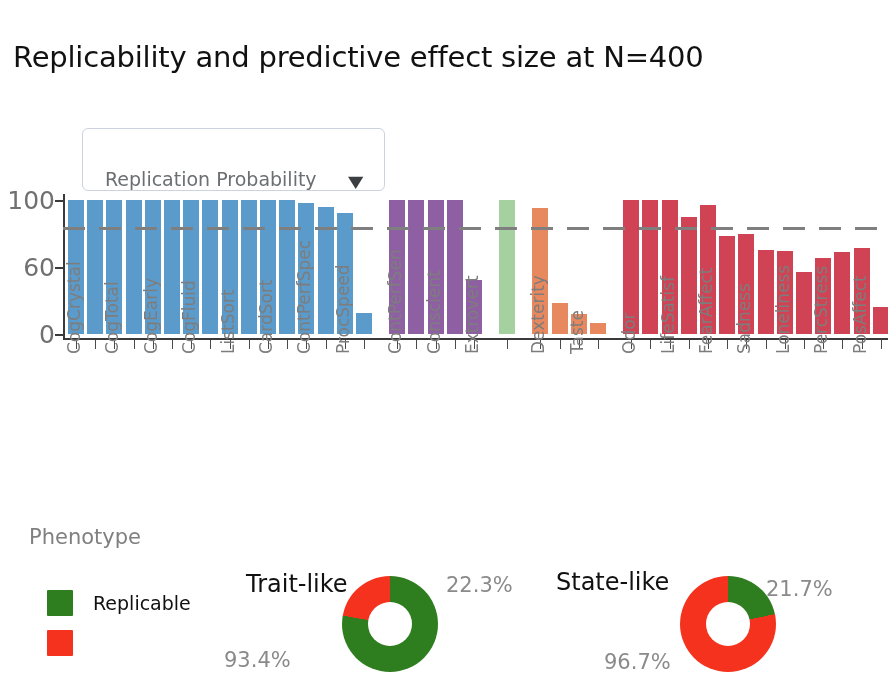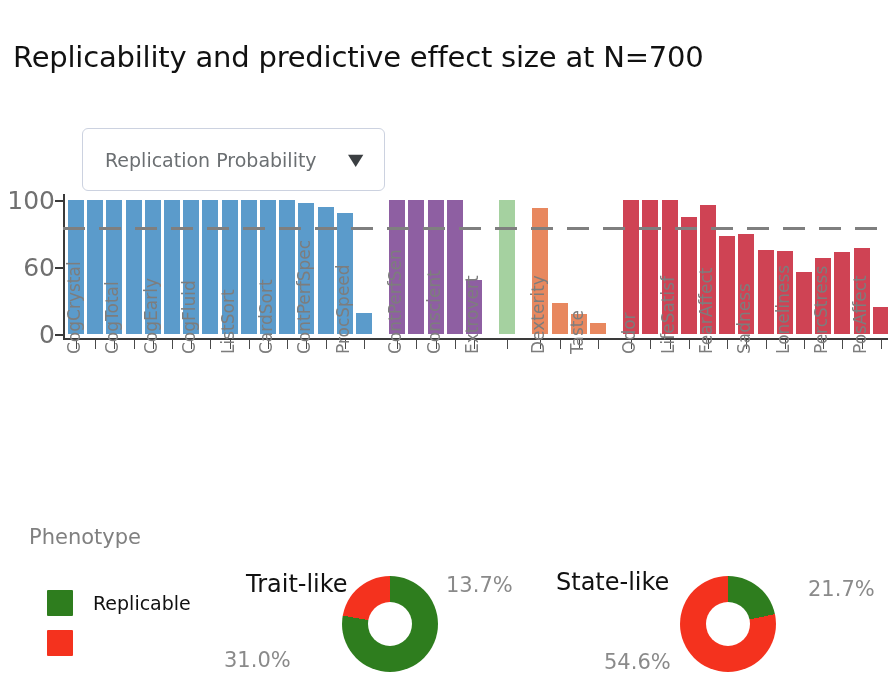--- a/index.html
+++ b/index.html
@@ -18,21 +18,21 @@
     font-size:29px;color:#111;letter-spacing:-0.2px;
     white-space:nowrap;
   }
 
   
   .dropdown{
     position:absolute;left:82px;top:128px;
     width:303px;height:63px;
     border:1px solid #ccd2e0;border-radius:6px;
     background:#fff;
-    display:flex;align-items:center;
+    display:flex;align-items:flex-end;
     box-sizing:border-box;
     padding:0 18px 0 22px;
     z-index:30;
   }
   .dropdown .dd-label{
     flex:1;font-size:19px;color:#6b6f72;white-space:nowrap;
   }
   .dropdown .dd-caret{
     font-size:16px;color:#3b3f42;line-height:1;
     transform:scaleX(1.25);
@@ -99,21 +99,21 @@
   }
   .donut-pct{
     position:absolute;font-size:21px;color:#8a8a8a;white-space:nowrap;
   }
 </style>
 </head>
 <body>
 
 <div id="root">
 
-  <div class="title">Replicability and predictive effect size at N=700</div>
+  <div class="title">Replicability and predictive effect size at N=400</div>
 
   <div class="dropdown">
     <span class="dd-label">Replication Probability</span>
     <span class="dd-caret">▼</span>
   </div>
 
   <div class="plot">
     <div class="ylabels" id="ylabels">
         <div class="ytick" style="top: 334px;">0</div>
         <div class="ytick" style="top: 267px;">60</div>
@@ -261,24 +261,24 @@
       </div>
       <div class="legend-row">
         <div class="legend-swatch" style="background: rgb(244, 50, 30);"></div>
       </div>
     </div>
 
   <div id="donuts">
       <div class="donut-group">
         <div class="donut" style="position: absolute; left: 342px; top: 576px; background: conic-gradient(rgb(46, 125, 30) 0%, rgb(46, 125, 30) 77.8%, rgb(244, 50, 30) 77.8%, rgb(244, 50, 30) 100%);"></div>
         <div class="donut-name" style="left: 246px; top: 570px;">Trait-like</div>
-        <div class="donut-pct" style="left: 446px; top: 573px;">13.7%</div>
-        <div class="donut-pct" style="left: 224px; top: 648px;">31.0%</div>
+        <div class="donut-pct" style="left: 446px; top: 573px;">22.3%</div>
+        <div class="donut-pct" style="left: 224px; top: 648px;">93.4%</div>
       </div>
       <div class="donut-group">
         <div class="donut" style="position: absolute; left: 680px; top: 576px; background: conic-gradient(rgb(46, 125, 30) 0%, rgb(46, 125, 30) 21.7%, rgb(244, 50, 30) 21.7%, rgb(244, 50, 30) 100%);"></div>
         <div class="donut-name" style="left: 556px; top: 568px;">State-like</div>
-        <div class="donut-pct" style="left: 766px; top: 577px; margin-left: 42px;">21.7%</div>
-        <div class="donut-pct" style="left: 604px; top: 650px;">54.6%</div>
+        <div class="donut-pct" style="left: 766px; top: 577px;">21.7%</div>
+        <div class="donut-pct" style="left: 604px; top: 650px;">96.7%</div>
       </div>
     </div>
 
 </div>
 
 </body></html>

